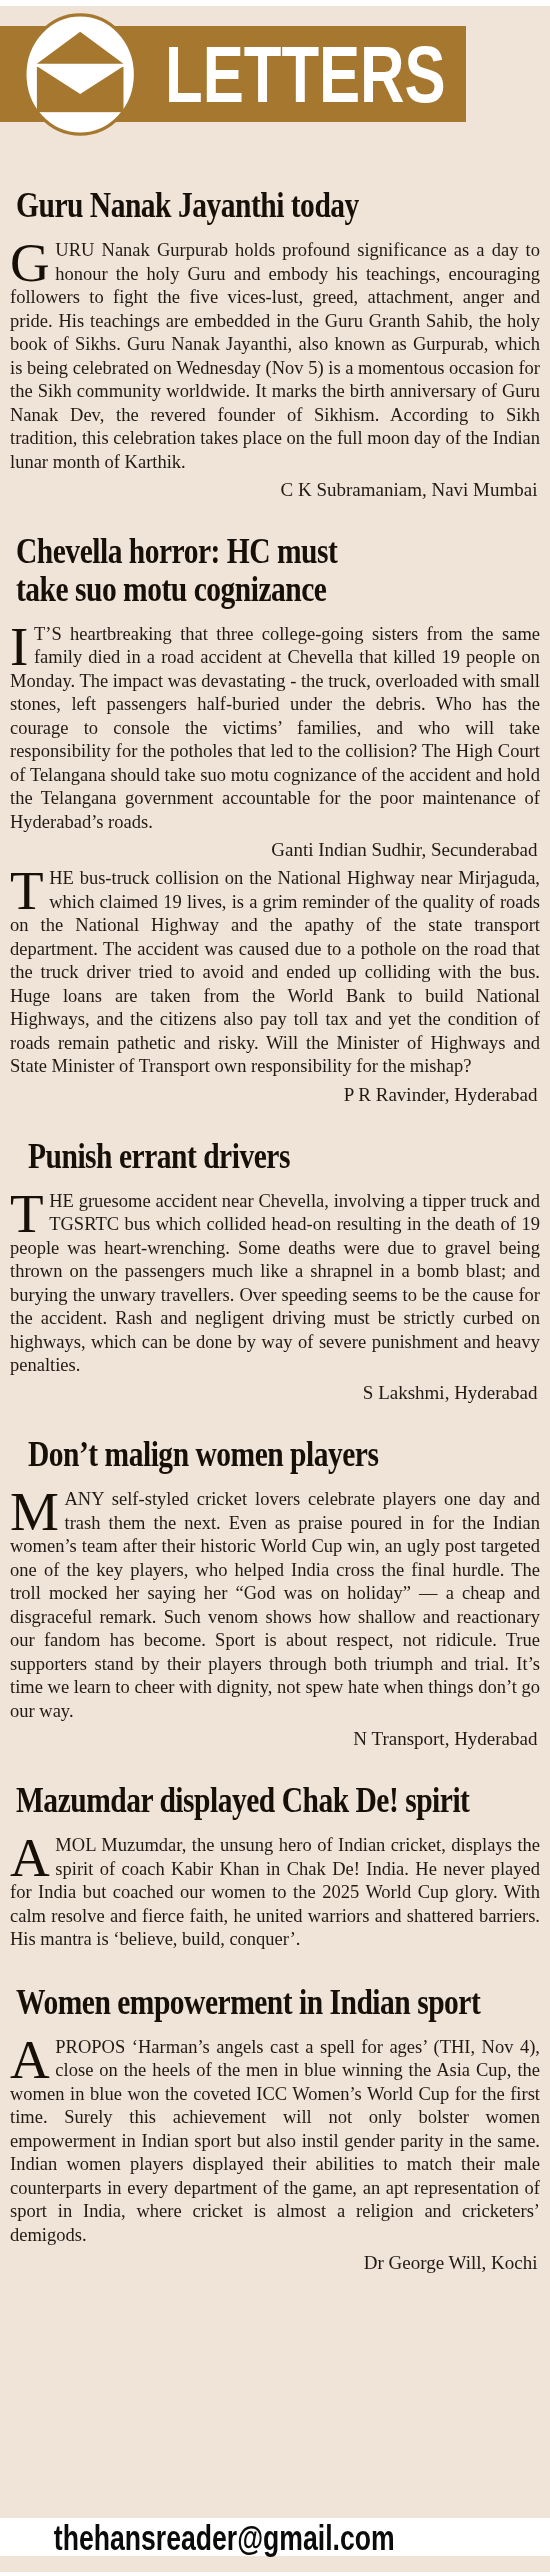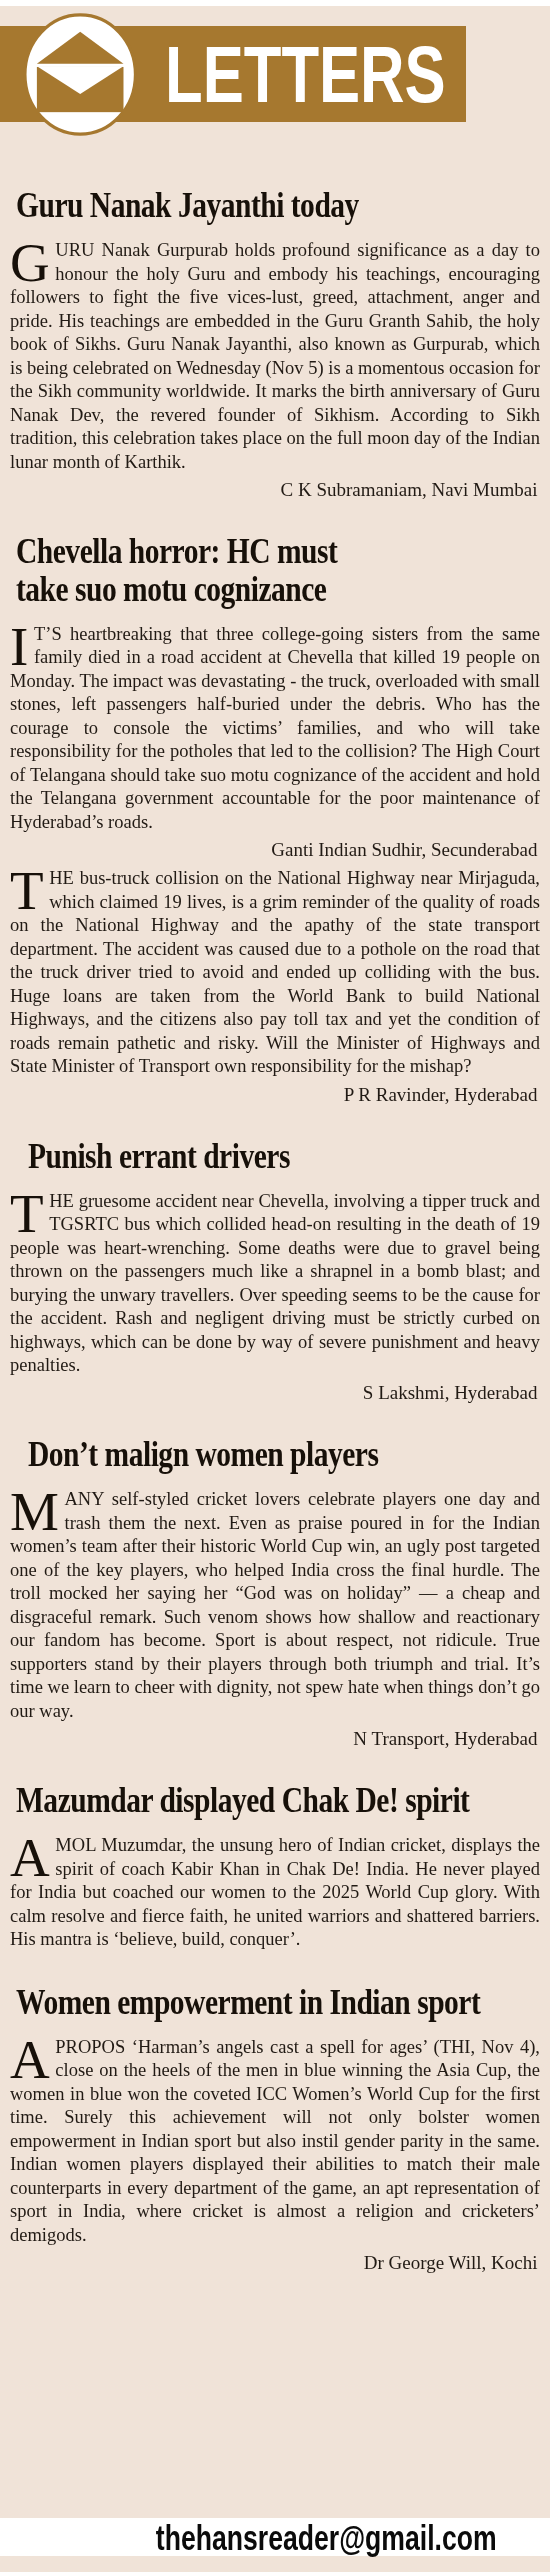--- a/index.html
+++ b/index.html
@@ -56,21 +56,21 @@
     margin:1.9px 5.6px 0 0;color:#171009;
   }
   .sig{
     clear:both;text-align:right;font-size:19px;line-height:23px;
     margin:3.8px 2.5px 6.3px 0;color:#211a14;
   }
   .sig-name{}
   
   .email-bar{
     position:absolute;left:0;top:2518px;width:550px;height:38px;
-    background:#ffffff;display:flex;align-items:center;justify-content:flex-end;
+    background:#ffffff;display:flex;align-items:center;justify-content:flex-start;
   }
   .email{
     display:inline-block;
     font-family:"Liberation Sans", sans-serif;font-weight:700;
     font-size:35px;line-height:1;color:#0b0b0b;
     transform:scaleX(0.76);transform-origin:50% 50%;white-space:nowrap;
   }
   .bottom-strip{position:absolute;left:0;top:2572px;width:550px;height:3.8px;background:#ffffff;}
 </style>
 </head>

